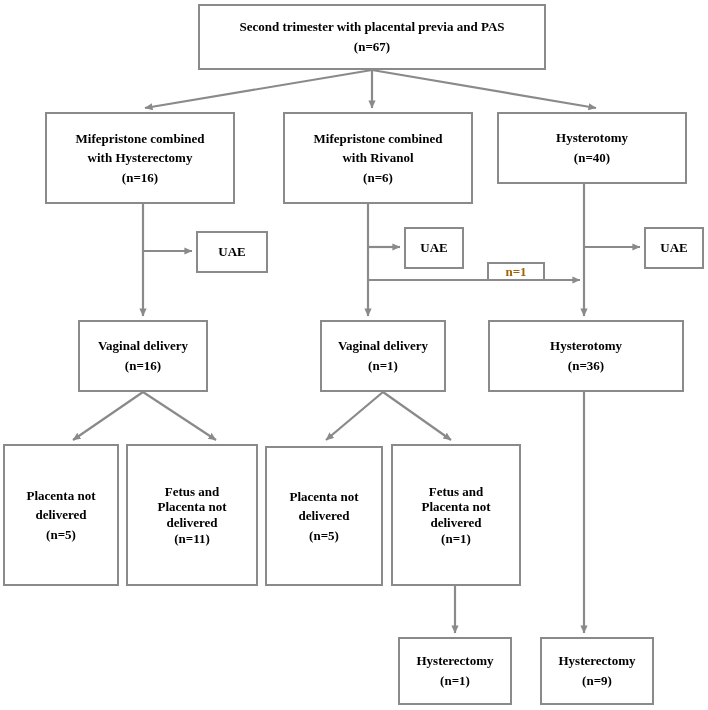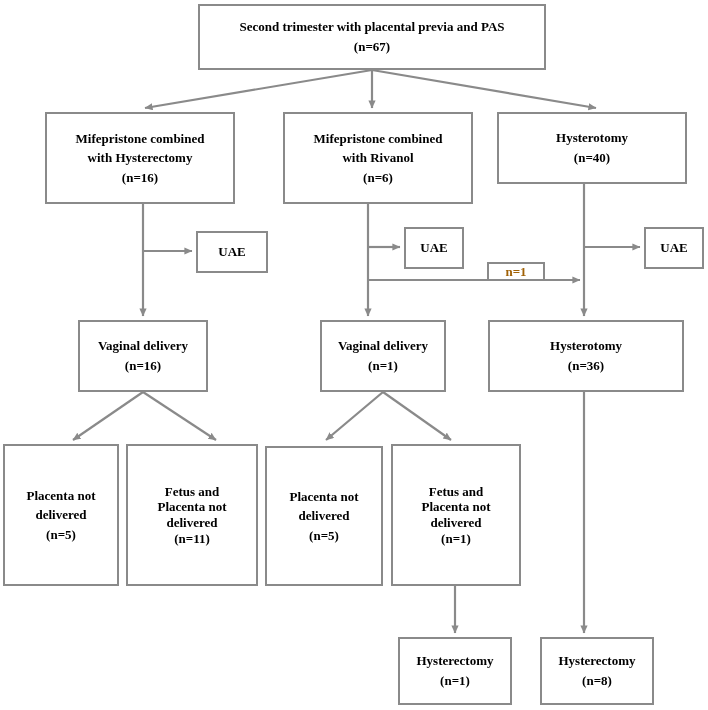--- a/index.html
+++ b/index.html
@@ -160,17 +160,17 @@
         <span class="node-line">Placenta not</span>
         <span class="node-line">delivered</span>
         <span class="node-line">(n=1)</span>
       </div>
       <div class="node-box" style="left: 398px; top: 637px; width: 114px; height: 68px; border-color: rgb(138, 138, 138); color: rgb(0, 0, 0); background: rgb(255, 255, 255);">
         <span class="node-line">Hysterectomy</span>
         <span class="node-line">(n=1)</span>
       </div>
       <div class="node-box" style="left: 540px; top: 637px; width: 114px; height: 68px; border-color: rgb(138, 138, 138); color: rgb(0, 0, 0); background: rgb(255, 255, 255);">
         <span class="node-line">Hysterectomy</span>
-        <span class="node-line">(n=8)</span>
+        <span class="node-line">(n=9)</span>
       </div>
     </div>
 
 </div>
 
 </body></html>

